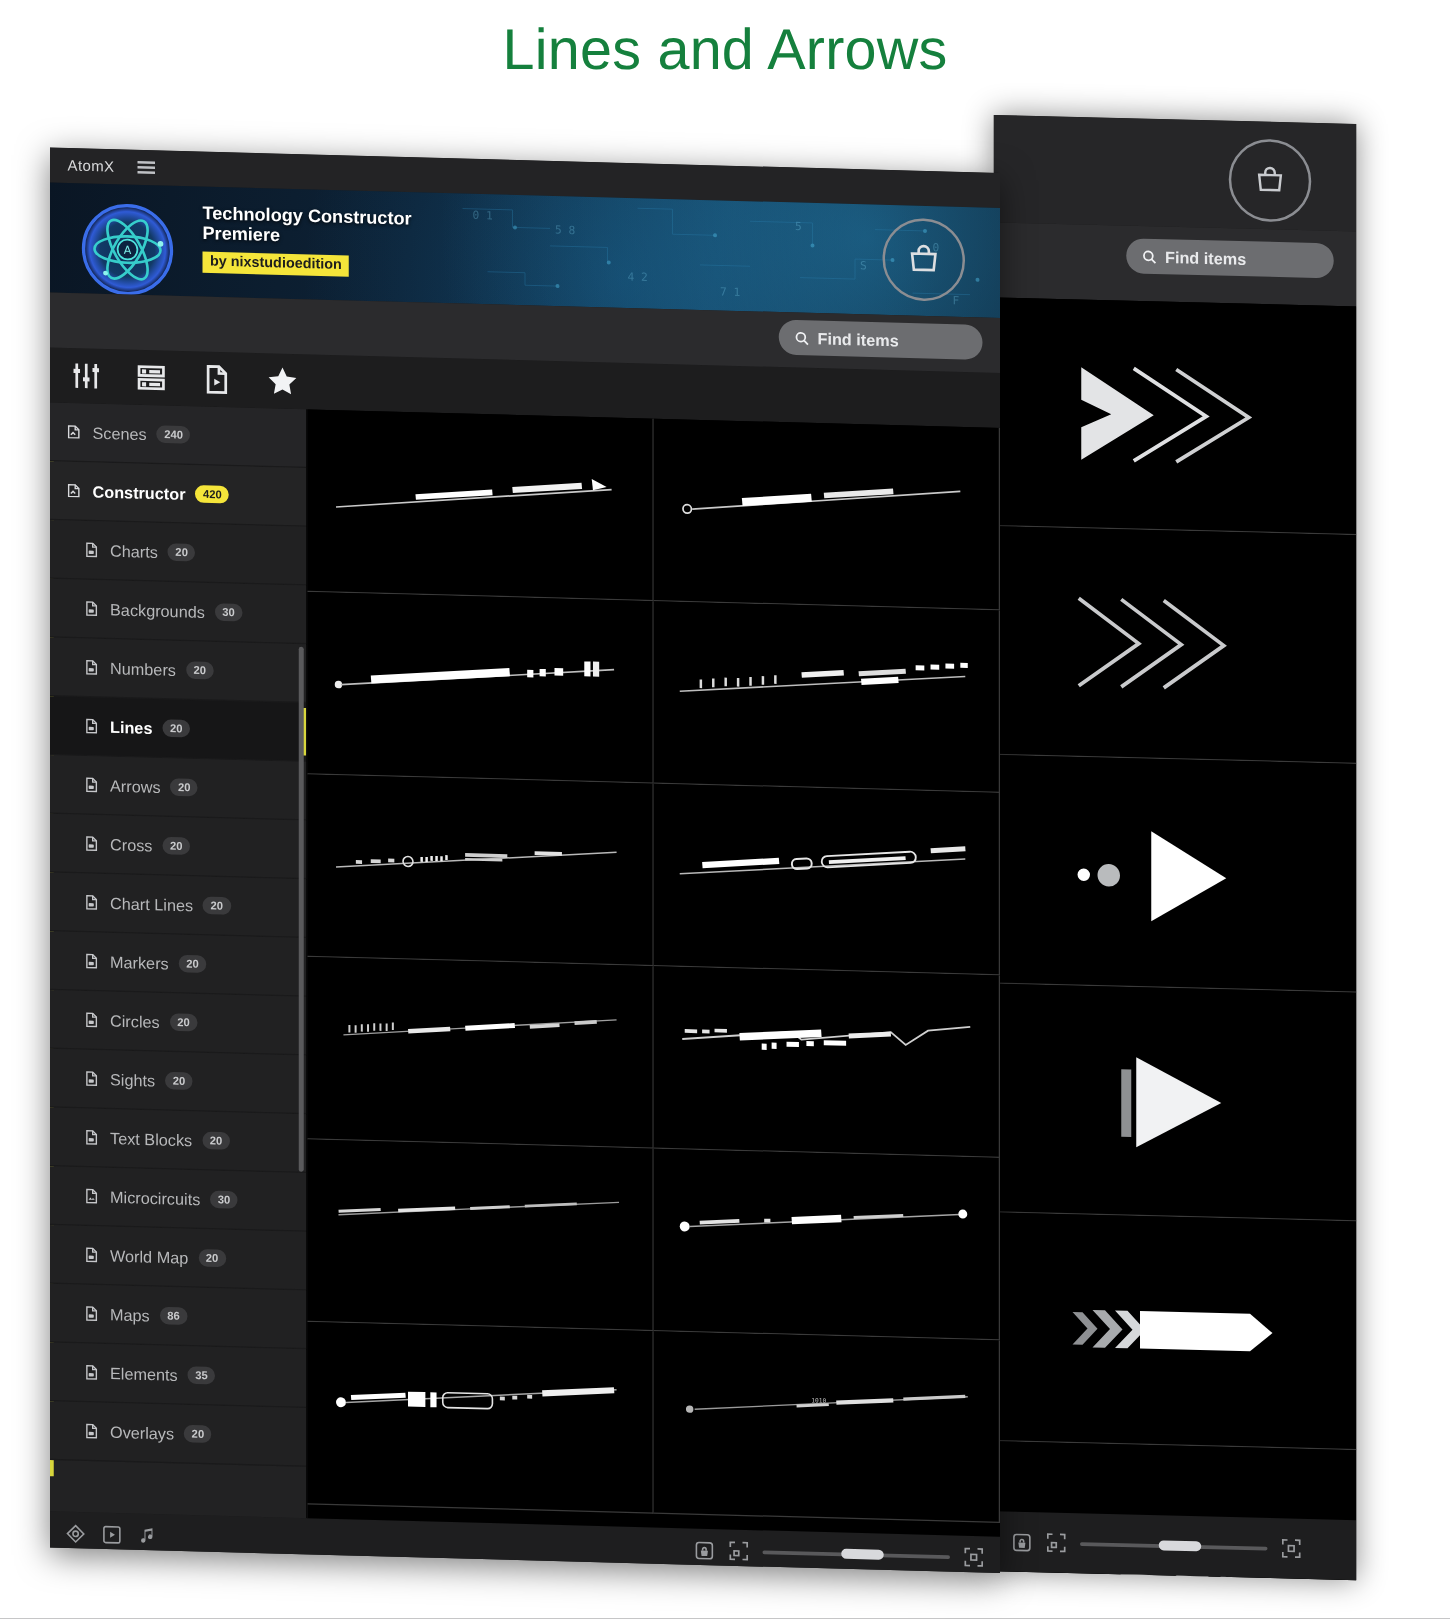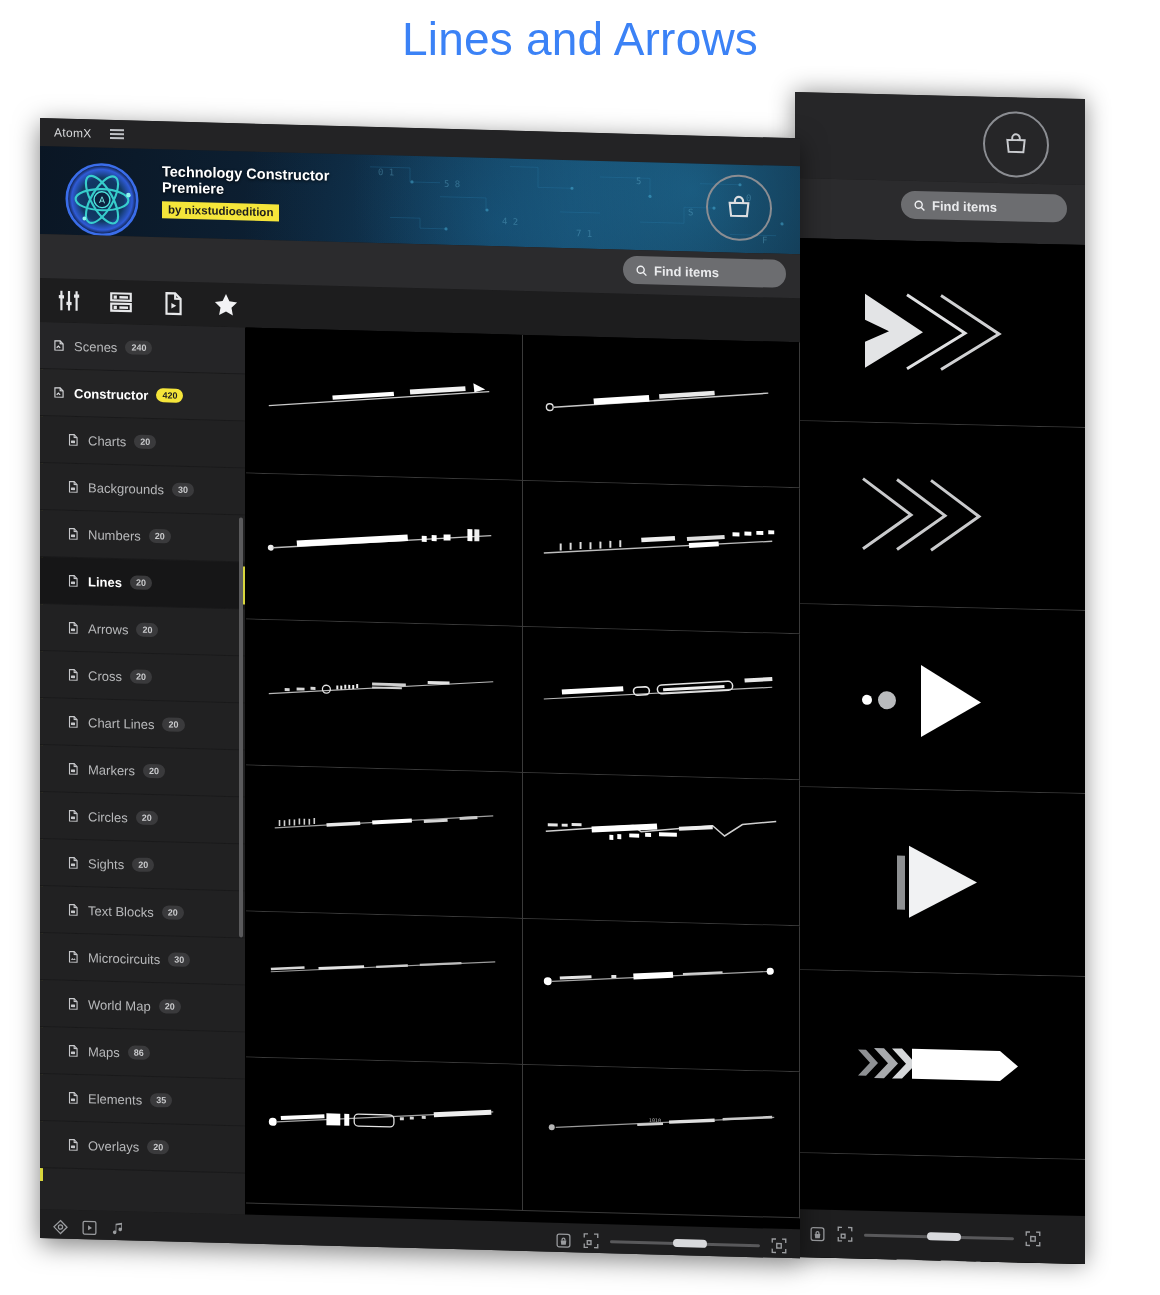--- a/index.html
+++ b/index.html
@@ -9,21 +9,21 @@
     font-family:"Liberation Sans","DejaVu Sans",sans-serif;
     overflow:hidden;
     position:relative;
   }
 
   
   #page-title{
     position:absolute;top:12px;left:0;width:1160px;
     text-align:center;
     font-size:46px;
-    color:#3b82f6;
+    color:#15803d;
     font-weight:400;
     letter-spacing:.2px;
   }
 
   
   #stage{position:absolute;top:0;left:0;width:1160px;height:1295px;}
 
   
   #back-panel{
     position:absolute;

